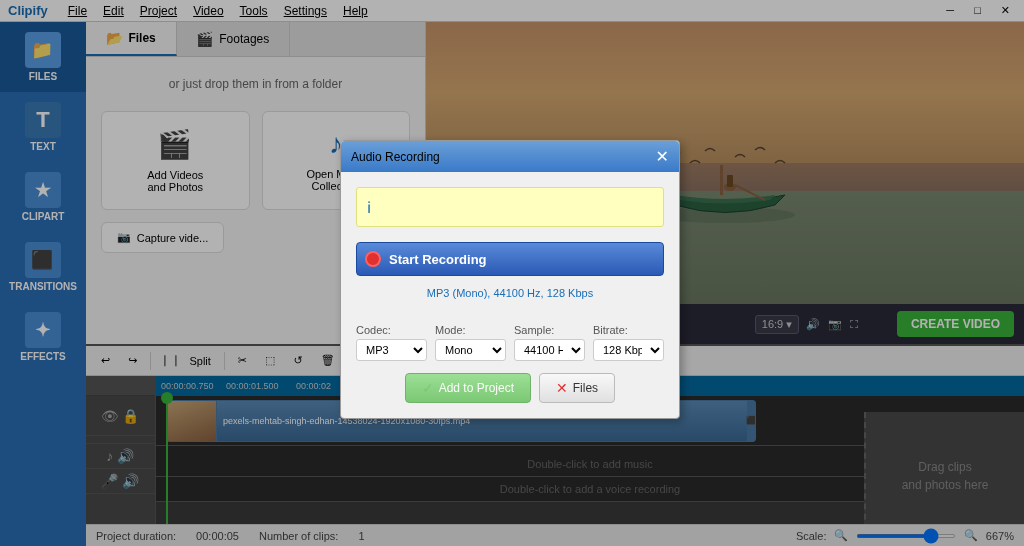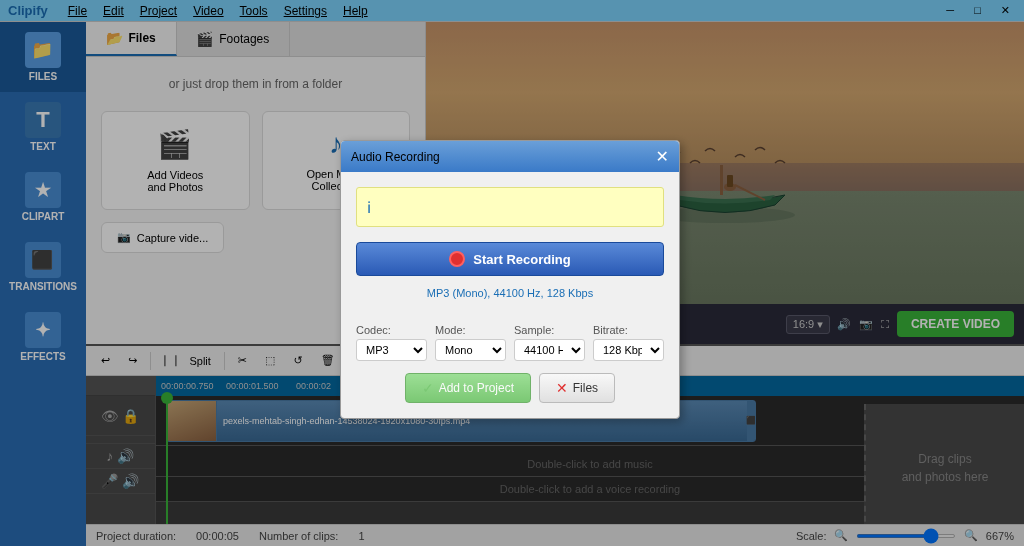--- a/index.html
+++ b/index.html
@@ -1,19 +1,19 @@
 <!DOCTYPE html>
 <html><head>
   <meta charset="utf-8">
   <style>
     * { margin: 0; padding: 0; box-sizing: border-box; }
     body { width: 1024px; height: 546px; overflow: hidden; font-family: Arial, sans-serif; font-size: 12px; background: #d0d0d0; }
     
     
-    .menubar { height: 22px; background: #7dd3fc; display: flex; align-items: center; padding: 0 8px; font-size: 12px; border-bottom: 1px solid #ccc; }
+    .menubar { height: 22px; background: #ffffff; display: flex; align-items: center; padding: 0 8px; font-size: 12px; border-bottom: 1px solid #ccc; }
     .menubar-logo { font-weight: bold; color: #1a6eb5; margin-right: 12px; font-size: 13px; }
     .menubar-item { padding: 2px 8px; cursor: pointer; text-decoration: underline; }
     
     
     .main-container { display: flex; height: calc(546px - 22px); }
     
     
     .sidebar { width: 86px; background: #2a6db5; display: flex; flex-direction: column; align-items: center; padding-top: 0; }
     .sidebar-item { width: 100%; display: flex; flex-direction: column; align-items: center; padding: 10px 5px; cursor: pointer; color: white; font-size: 10px; font-weight: bold; }
     .sidebar-item.active { background: #1a5a9a; }
@@ -48,21 +48,21 @@
     
     .video-scene { width: 100%; height: 100%; background: linear-gradient(180deg, #d4a570 0%, #c49060 30%, #8a7060 60%, #5a6050 80%, #3a4040 100%); position: relative; overflow: hidden; }
     .video-sky { position: absolute; top: 0; left: 0; right: 0; height: 50%; background: linear-gradient(180deg, #c8956a 0%, #d4a870 50%, #b89060 100%); }
     .video-water { position: absolute; bottom: 0; left: 0; right: 0; height: 40%; background: linear-gradient(180deg, #7a8870 0%, #6a7860 100%); }
     
     .preview-controls { height: 40px; background: #2a2a3a; display: flex; align-items: center; padding: 0 10px; gap: 8px; justify-content: space-between; }
     .playback-btns { display: flex; gap: 6px; align-items: center; }
     .play-btn { width: 28px; height: 28px; background: #4a5a7a; border: 1px solid #6a7aaa; border-radius: 4px; display: flex; align-items: center; justify-content: center; cursor: pointer; color: white; font-size: 12px; }
     .preview-right { display: flex; align-items: center; gap: 8px; color: #ccc; font-size: 11px; }
     .aspect-btn { background: #3a3a4a; border: 1px solid #5a5a6a; border-radius: 3px; padding: 2px 6px; cursor: pointer; color: #ccc; font-size: 11px; }
-    .create-btn { background: #3ab53a; border: none; border-radius: 4px; padding: 6px 14px; color: white; font-weight: bold; cursor: pointer; font-size: 12px; }
+    .create-btn { background: #3ab53a; border: none; border-radius: 4px; padding: 6px 14px; color: white; font-weight: bold; cursor: pointer; font-size: 12px; margin-left: 31px; }
     
     
     .timeline-area { height: 180px; background: #3a3a3a; display: flex; flex-direction: column; border-top: 2px solid #555; }
     .timeline-toolbar { height: 30px; background: #f0f0f0; display: flex; align-items: center; padding: 0 8px; gap: 4px; border-bottom: 1px solid #ccc; }
     .tl-btn { background: none; border: 1px solid transparent; border-radius: 3px; padding: 2px 6px; cursor: pointer; font-size: 11px; display: flex; align-items: center; gap: 3px; }
     .tl-separator { width: 1px; height: 18px; background: #ccc; margin: 0 2px; }
     
     .timeline-content { flex: 1; display: flex; }
     .timeline-left-panel { width: 70px; background: #4a4a4a; border-right: 1px solid #555; display: flex; flex-direction: column; }
     .timeline-track-controls { flex: 1; display: flex; flex-direction: column; }
@@ -72,37 +72,37 @@
     .timeline-main { flex: 1; display: flex; flex-direction: column; overflow: hidden; position: relative; }
     .timeline-ruler { height: 20px; background: #0369a1; display: flex; align-items: center; padding: 0 5px; overflow: hidden; }
     
     .timeline-tracks { flex: 1; position: relative; background: #3a3a3a; }
     .video-track { height: 45px; background: #2a2a2a; border-bottom: 1px solid #555; position: relative; display: flex; align-items: center; }
     .video-clip { height: 38px; background: #5a8ab5; border-radius: 3px; position: absolute; left: 5px; display: flex; align-items: center; overflow: hidden; cursor: pointer; }
     
     .music-track { height: 25px; background: #2a2a2a; border-bottom: 1px solid #555; display: flex; align-items: center; justify-content: center; color: #666; font-size: 11px; cursor: pointer; }
     .voice-track { height: 25px; background: #2a2a2a; border-bottom: 1px solid #555; display: flex; align-items: center; justify-content: center; color: #666; font-size: 11px; cursor: pointer; }
     
-    .drag-zone { position: absolute; right: 0; top: 8px; width: 160px; height: 100%; background: #4a4a4a; display: flex; align-items: center; justify-content: center; border-left: 2px dashed #666; }
+    .drag-zone { position: absolute; right: 0; top: 16px; width: 160px; height: 100%; background: #4a4a4a; display: flex; align-items: center; justify-content: center; border-left: 2px dashed #666; }
     .drag-zone-text { color: #888; font-size: 12px; text-align: center; line-height: 1.5; }
     
     .status-bar { height: 22px; background: #e8e8e8; display: flex; align-items: center; padding: 0 10px; font-size: 11px; color: #444; border-top: 1px solid #ccc; gap: 20px; }
     .status-right { margin-left: auto; display: flex; align-items: center; gap: 8px; }
     .scale-slider { width: 100px; height: 4px; background: #1a6eb5; border-radius: 2px; }
     
     
     .dialog-overlay { position: fixed; top: 0; left: 0; right: 0; bottom: 0; background: rgba(0,0,0,0.3); z-index: 100; display: flex; align-items: flex-start; justify-content: flex-start; }
     .dialog { position: absolute; top: 140px; left: 340px; width: 340px; background: #f0f0f0; border: 1px solid #999; border-radius: 4px; box-shadow: 3px 3px 10px rgba(0,0,0,0.3); }
     .dialog-header { background: linear-gradient(180deg, #6a9fd8 0%, #3a7ac8 100%); padding: 6px 10px; display: flex; align-items: center; justify-content: space-between; border-radius: 4px 4px 0 0; }
     .dialog-close { color: white; cursor: pointer; font-size: 16px; background: none; border: none; }
     .dialog-body { padding: 15px; }
     .dialog-info { background: #ffffc0; border: 1px solid #e0e080; border-radius: 3px; padding: 8px 10px; display: flex; align-items: center; gap: 8px; margin-bottom: 15px; font-size: 12px; }
     .info-icon { color: #1a6eb5; font-size: 16px; }
     .timer { text-align: center; font-size: 32px; font-weight: bold; color: #e03030; margin-bottom: 15px; font-family: monospace; }
-    .start-recording-btn { display: flex; align-items: center; justify-content: center; gap: 8px; width: 100%; padding: 8px; background: linear-gradient(180deg, #5a8ad8 0%, #2a5ab5 100%); border: 1px solid #1a4a9a; border-radius: 4px; color: white; font-size: 13px; font-weight: bold; cursor: pointer; margin-bottom: 10px; }
+    .start-recording-btn { display: flex; align-items: center; gap: 8px; width: 100%; padding: 8px; background: linear-gradient(180deg, #5a8ad8 0%, #2a5ab5 100%); border: 1px solid #1a4a9a; border-radius: 4px; color: white; font-size: 13px; font-weight: bold; cursor: pointer; margin-bottom: 10px; }
     .record-dot { width: 16px; height: 16px; background: #e03030; border-radius: 50%; border: 2px solid #ff6060; }
     .codec-link { text-align: center; margin-bottom: 15px; }
     .codec-link a { color: #1a6eb5; font-size: 11px; text-decoration: none; }
     .codec-row { display: grid; grid-template-columns: 1fr 1fr 1fr 1fr; gap: 8px; margin-bottom: 12px; align-items: end; font-size: 11px; }
     .codec-field { display: flex; flex-direction: column; gap: 3px; margin-top: 9px; }
     .codec-field label { color: #555; }
     .codec-select { width: 100%; padding: 3px 5px; border: 1px solid #ccc; border-radius: 3px; font-size: 11px; background: white; }
     .dialog-actions { display: flex; gap: 8px; justify-content: center; }
     .add-btn { background: linear-gradient(180deg, #7ad870 0%, #4ab840 100%); border: 1px solid #3a9830; border-radius: 4px; padding: 6px 16px; color: white; font-size: 12px; cursor: pointer; display: flex; align-items: center; gap: 5px; opacity: 0.7; }
     .cancel-btn { background: linear-gradient(180deg, #f8f8f8 0%, #e0e0e0 100%); border: 1px solid #bbb; border-radius: 4px; padding: 6px 16px; color: #333; font-size: 12px; cursor: pointer; display: flex; align-items: center; gap: 5px; }

